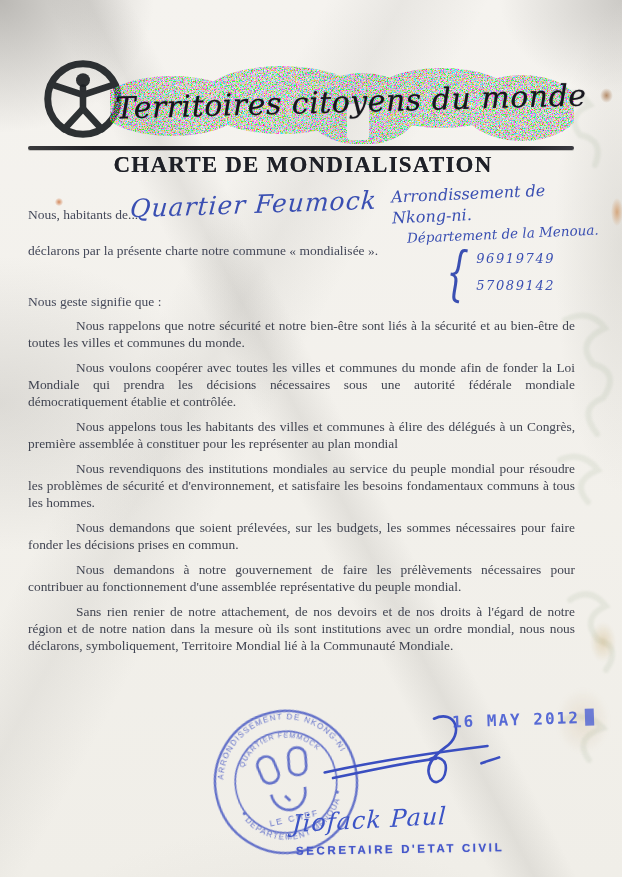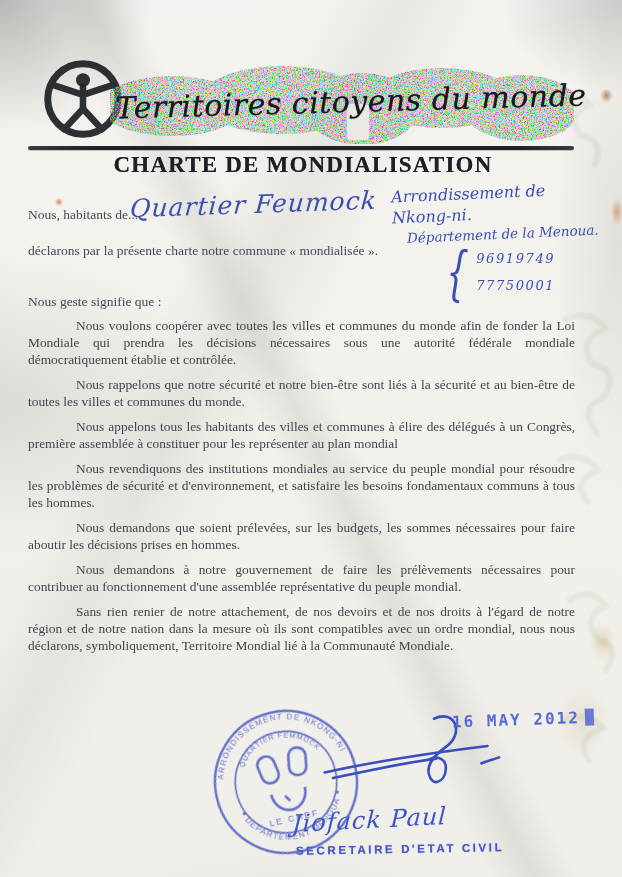--- a/index.html
+++ b/index.html
@@ -140,34 +140,34 @@
     <div>Nkong-ni.</div>
     <div class="l3">Département de la Menoua.</div>
   </div>
 
   <div class="abs printed declaration">déclarons par la présente charte notre commune « mondialisée ».</div>
 
   <div class="abs ink hw-phones">
     <span class="brace">{</span>
     <span class="nums">
       <div>96919749</div>
-      <div>77750001</div>
+      <div>57089142</div>
     </span>
   </div>
 
   <div class="abs printed geste">Nous geste signifie que :</div>
 
   <div class="abs paras">
+    <p>Nous rappelons que notre sécurité et notre bien-être sont liés à la sécurité et au bien-être de toutes les villes et communes du monde.</p>
     <p>Nous voulons coopérer avec toutes les villes et communes du monde afin de fonder la Loi Mondiale qui prendra les décisions nécessaires sous une autorité fédérale mondiale démocratiquement établie et contrôlée.</p>
-    <p>Nous rappelons que notre sécurité et notre bien-être sont liés à la sécurité et au bien-être de toutes les villes et communes du monde.</p>
     <p>Nous appelons tous les habitants des villes et communes à élire des délégués à un Congrès, première assemblée à constituer pour les représenter au plan mondial</p>
     <p>Nous revendiquons des institutions mondiales au service du peuple mondial pour résoudre les problèmes de sécurité et d'environnement, et satisfaire les besoins fondamentaux communs à tous les hommes.</p>
-    <p>Nous demandons que soient prélevées, sur les budgets, les sommes nécessaires pour faire aboutir les décisions prises en hommes.</p>
+    <p>Nous demandons que soient prélevées, sur les budgets, les sommes nécessaires pour faire fonder les décisions prises en commun.</p>
     <p>Nous demandons à notre gouvernement de faire les prélèvements nécessaires pour contribuer au fonctionnement d'une assemblée représentative du peuple mondial.</p>
-    <p>Sans rien renier de notre attachement, de nos devoirs et de nos droits à l'égard de notre région et de notre nation dans la mesure où ils sont compatibles avec un ordre mondial, nous nous déclarons, symboliquement, Territoire Mondial lié à la Communauté Mondiale.</p>
+    <p>Sans rien renier de notre attachement, de nos devoirs et de nos droits à l'égard de notre région et de notre nation dans la mesure où ils sont institutions avec un ordre mondial, nous nous déclarons, symboliquement, Territoire Mondial lié à la Communauté Mondiale.</p>
   </div>
 
   <svg class="abs seal" viewBox="0 0 150 150">
     <defs>
       <path id="arcTop" d="M13,75 A62,62 0 1 1 137,75" fill="none"></path>
       <path id="arcBottom" d="M21,78 A54,54 0 0 0 129,78" fill="none"></path>
       <path id="arcInner" d="M31,75 A44,44 0 1 1 119,75" fill="none"></path>
     </defs>
     <g stroke="#4657c3" fill="none">
       <circle cx="75" cy="75" r="70" stroke-width="2.4"></circle>

